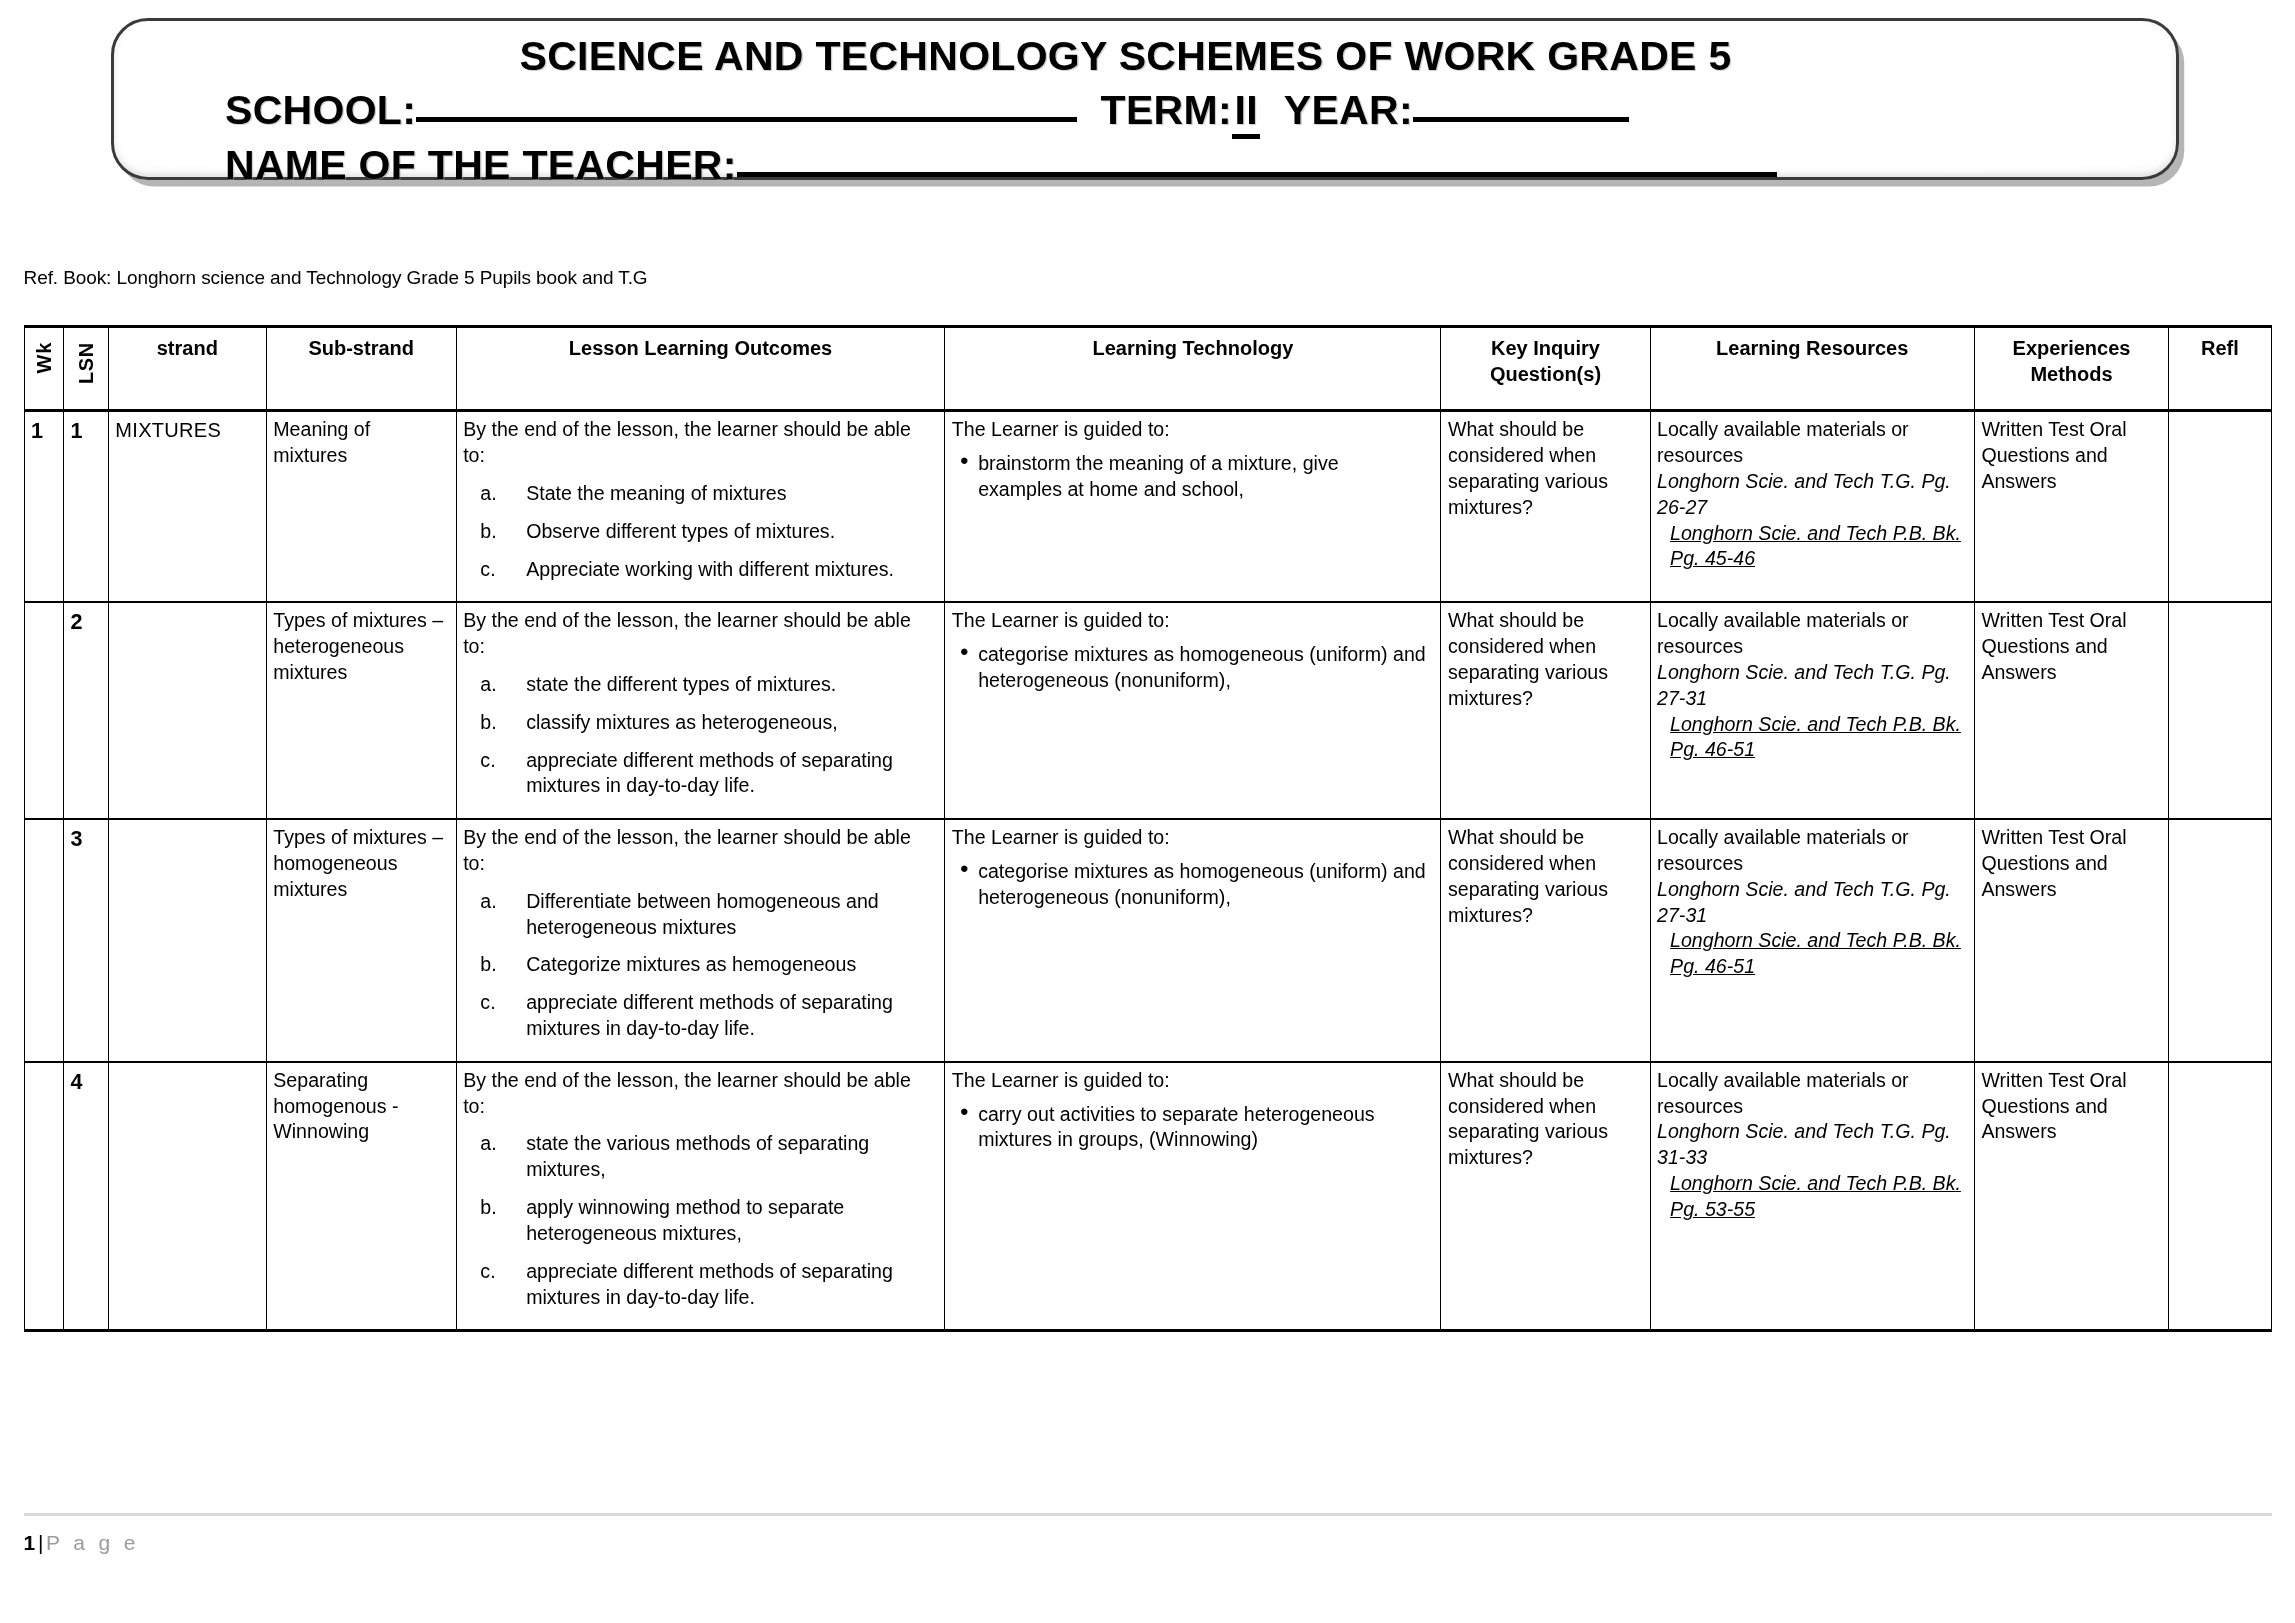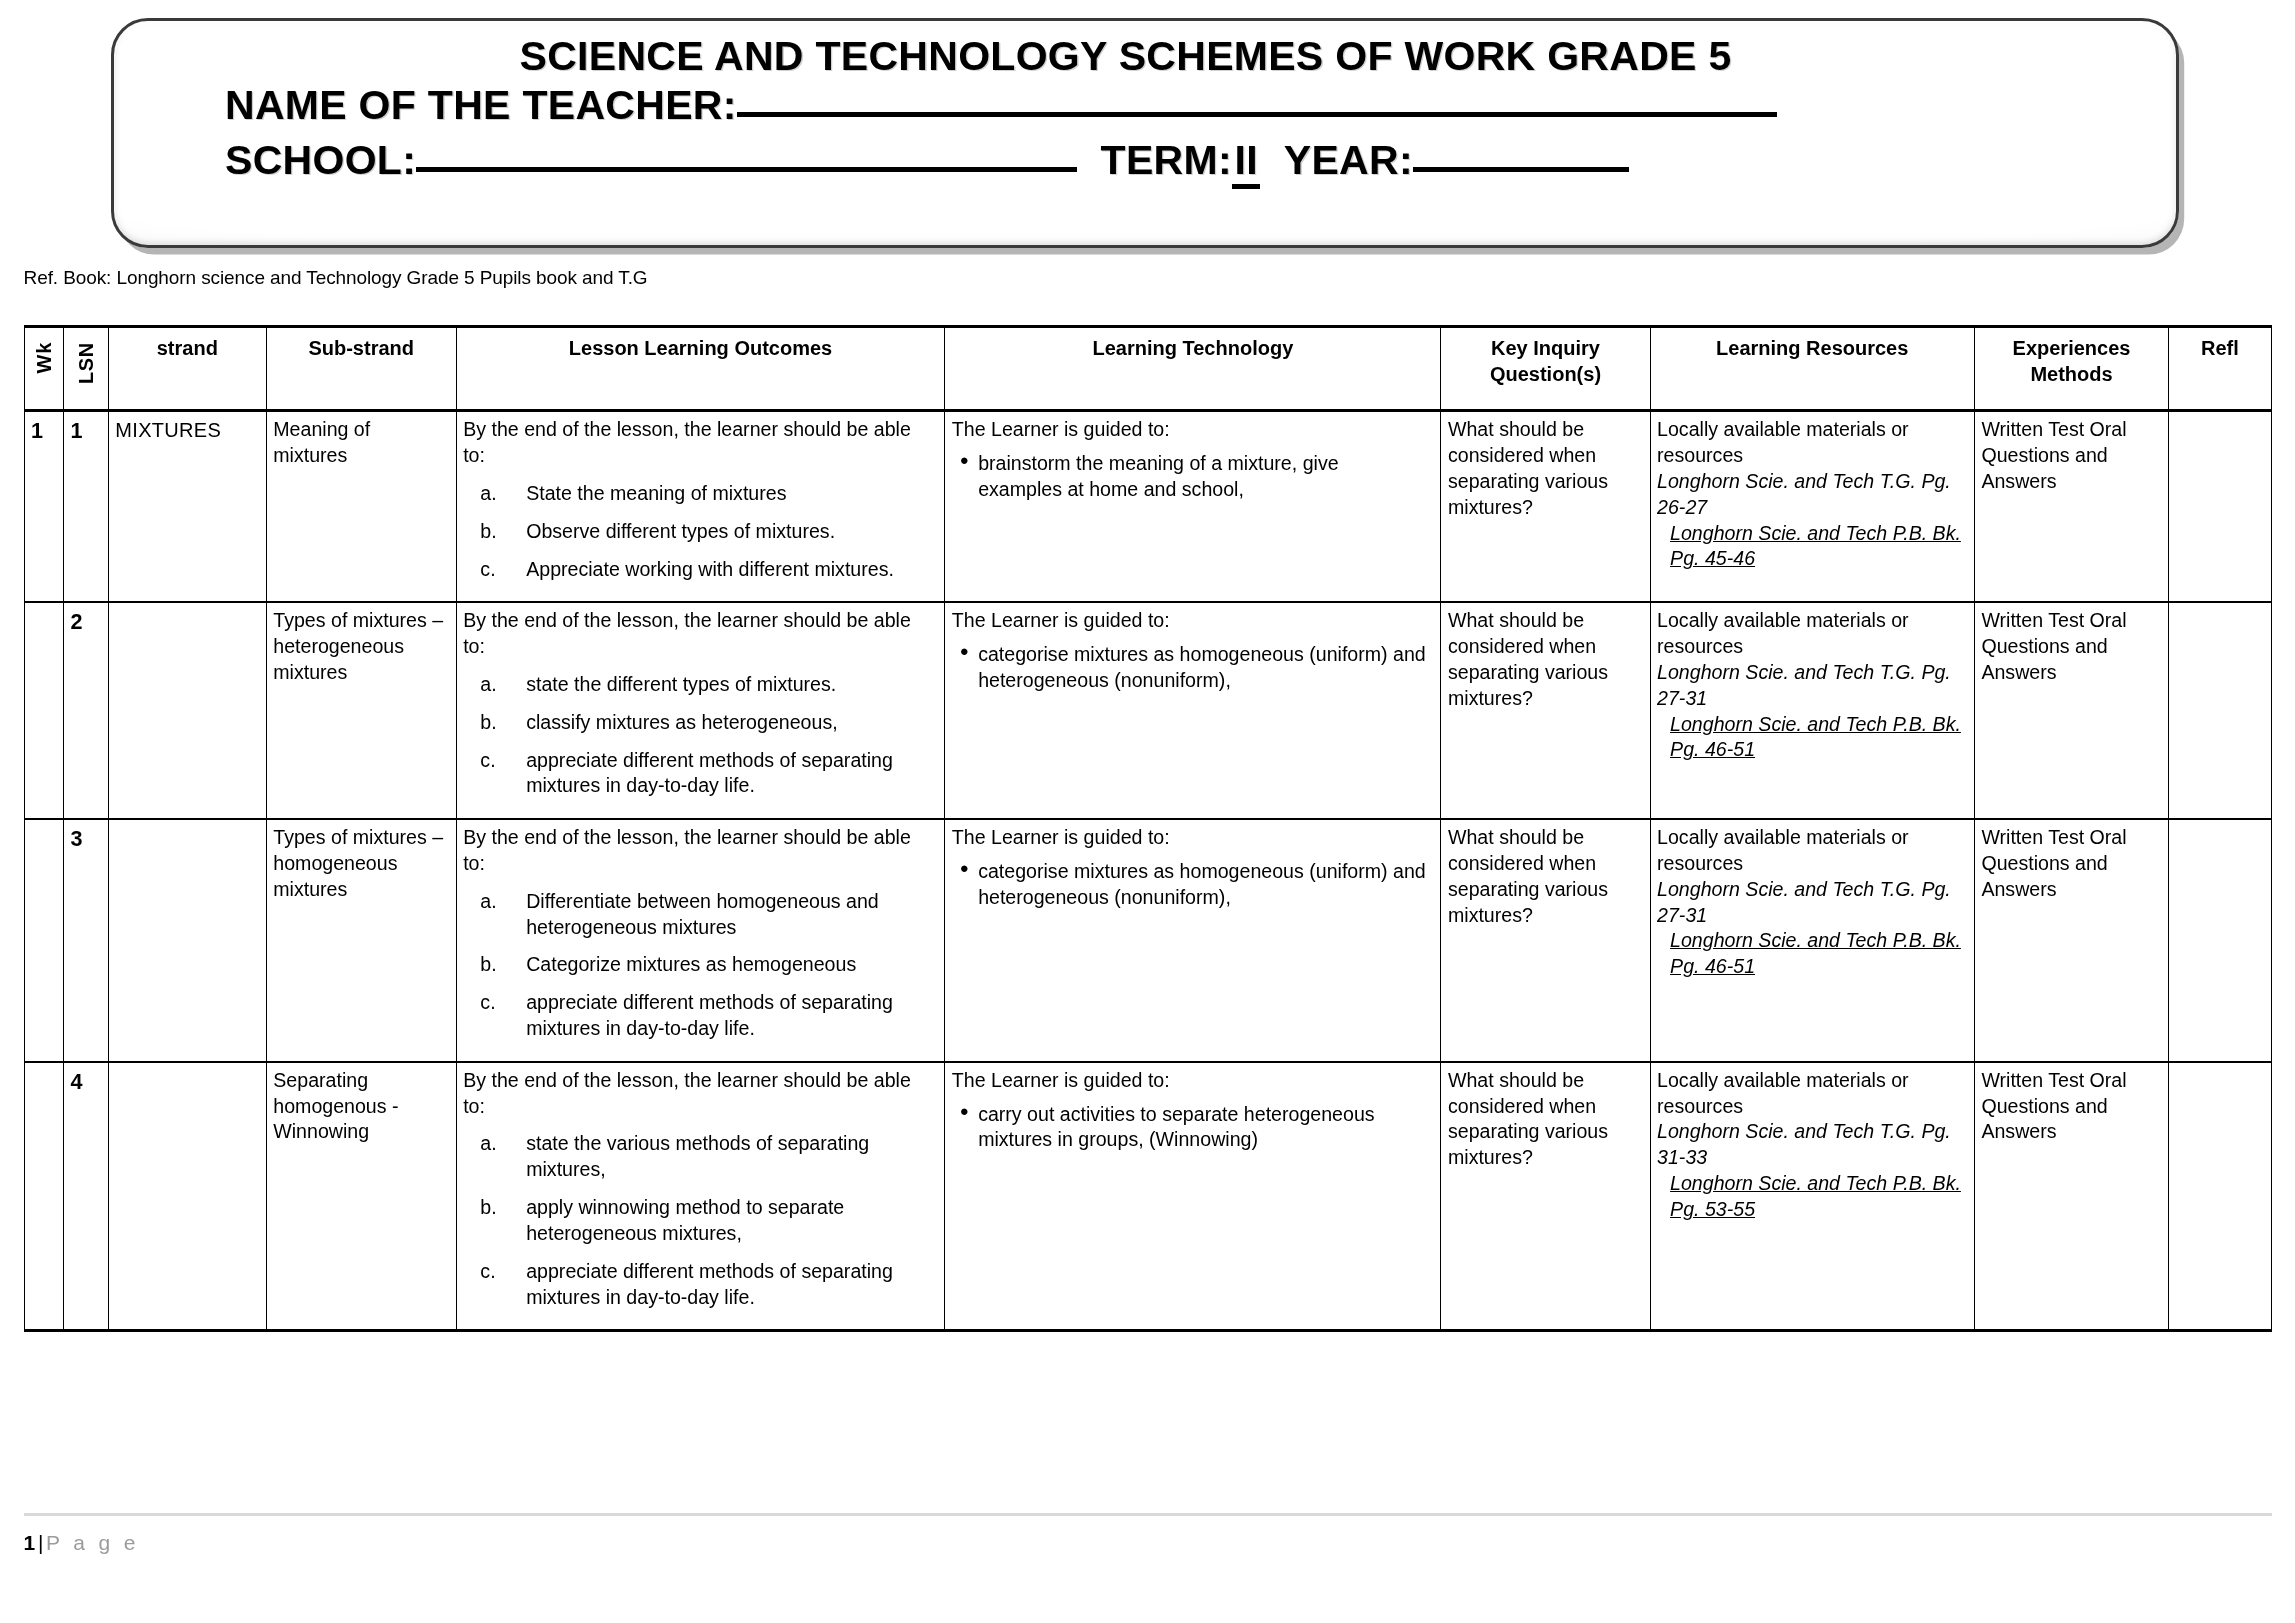--- a/index.html
+++ b/index.html
@@ -16,21 +16,21 @@
     position: relative;
     overflow: hidden;
   }
 
   
   .header-wrap {
     position: absolute;
     left: 111px;
     top: 18.3px;
     width: 2068px;
-    height: 230px;
+    height: 162px;
   }
   .header-box {
     position: absolute;
     inset: 0;
     border: 3.3px solid #3a3a3a;
     border-radius: 37px;
     background:
       radial-gradient(ellipse 120% 130% at 50% 40%, #ffffff 55%, #f2f2f2 78%, #e2e2e2 100%);
     box-shadow:
       6.5px 7.9px 0 -1.3px rgba(120,120,120,0.55),
@@ -243,26 +243,26 @@
 </style>
 </head>
 <body>
 
 <div class="header-wrap">
   <div class="header-box"></div>
   <div class="header-inner">
 
     <div class="hdr-line hdr-title">SCIENCE AND TECHNOLOGY SCHEMES OF WORK GRADE 5</div>
 
+    <div class="hdr-line hdr-row3">
+      <span>SCHOOL:</span><span class="blank-line bl-school"></span>&nbsp;&nbsp;<span>TERM:</span><span class="term-val">II</span>&nbsp;&nbsp;<span>YEAR:</span><span class="blank-line bl-year"></span>
+    </div>
+
     <div class="hdr-line hdr-row2">
       <span>NAME OF THE TEACHER:</span><span class="blank-line bl-teacher"></span>
-    </div>
-
-    <div class="hdr-line hdr-row3">
-      <span>SCHOOL:</span><span class="blank-line bl-school"></span>&nbsp;&nbsp;<span>TERM:</span><span class="term-val">II</span>&nbsp;&nbsp;<span>YEAR:</span><span class="blank-line bl-year"></span>
     </div>
 
   </div>
 </div>
 
 <div class="refbook">Ref. Book: Longhorn science and Technology Grade 5 Pupils book and T.G</div>
 
 <table class="sow-table">
   <colgroup>
     <col class="c-wk">

